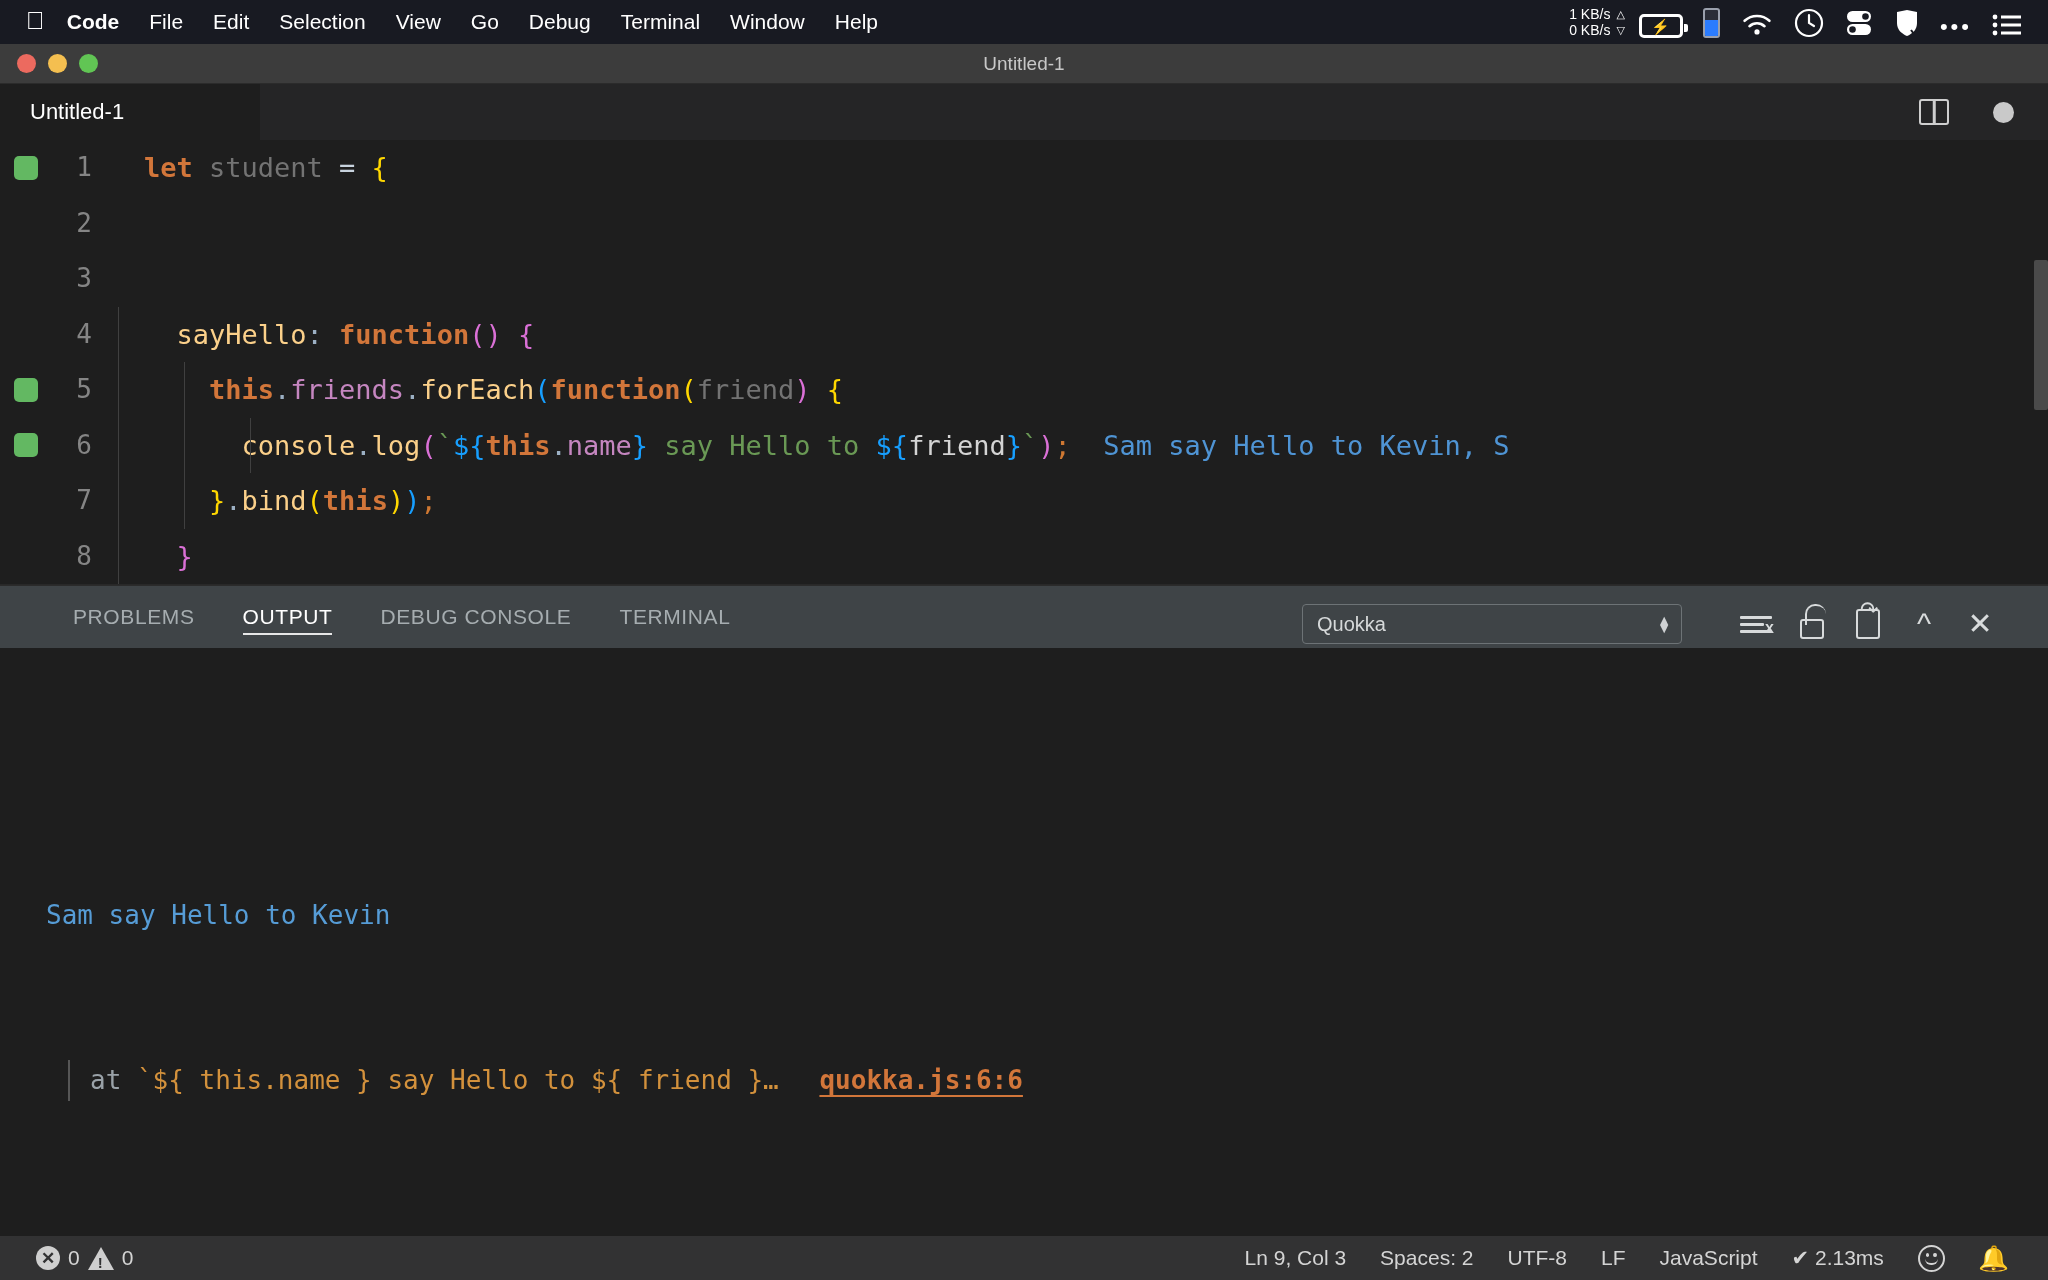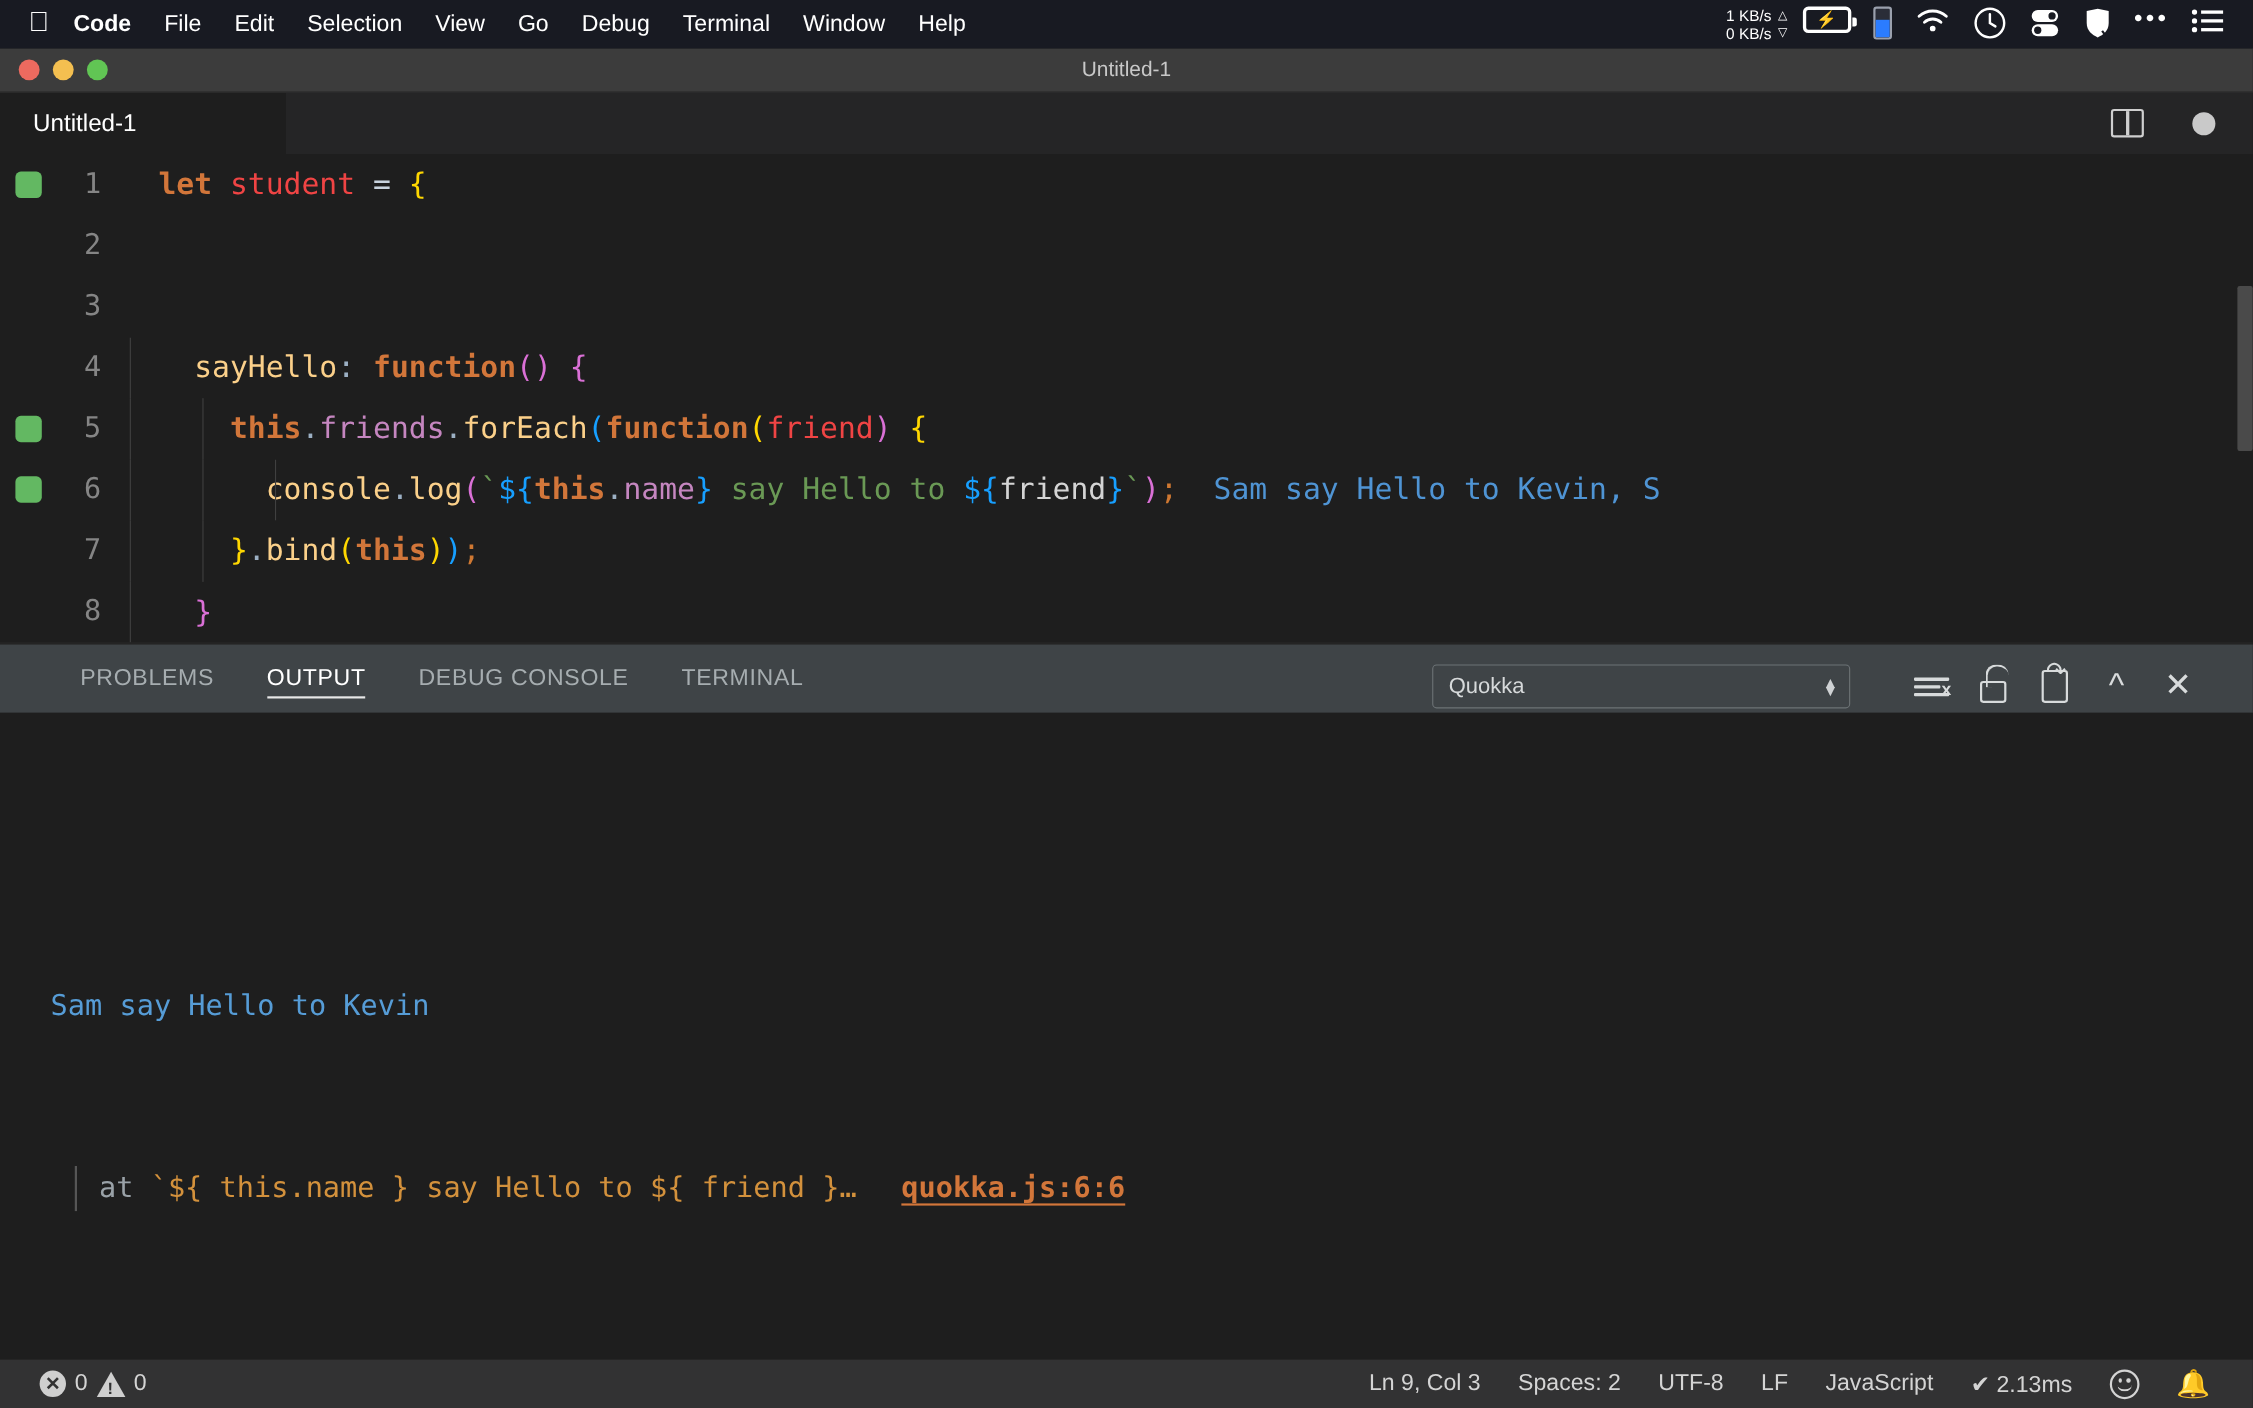--- a/index.html
+++ b/index.html
@@ -9,21 +9,21 @@
   
   #menubar{
     height:44px; width:100%;
     background:#181a22; color:#fff;
     display:flex; align-items:center;
     font-size:21px; position:relative; z-index:50;
   }
   #menubar .apple{ margin:0 22px 0 26px; font-size:25px; line-height:1; position:relative; top:-2px;}
   #menubar .mi{ margin-right:30px; white-space:nowrap; }
   #menubar .mi.bold{ font-weight:bold; }
-  #menubar .right{ margin-left:auto; display:flex; align-items:flex-start; padding-right:16px; }
+  #menubar .right{ margin-left:auto; display:flex; align-items:flex-end; padding-right:16px; }
   .net{ font-size:14px; line-height:16px; text-align:right; margin-right:4px; display:flex; align-items:center;}
   .net .nums{ display:flex; flex-direction:column; align-items:flex-end;}
   .net .arrows{ display:flex; flex-direction:column; align-items:center; margin-left:6px; font-size:11px; line-height:16px;}
   .sysicon{ margin:0 10px; display:flex; align-items:center; }
 
   .battery{ width:44px; height:24px; border:3px solid #fff; border-radius:5px; position:relative; display:flex; align-items:center; justify-content:center;}
   .battery:after{ content:""; position:absolute; right:-8px; top:7px; width:4px; height:8px; background:#fff; border-radius:0 2px 2px 0;}
   .battery .bolt{ font-size:15px; color:#fff; line-height:1; }
   .vbat{ width:17px; height:30px; border:2px solid #9aa0ad; border-radius:3px; position:relative; background:#2a2d38; overflow:hidden;}
   .vbat i{ position:absolute; left:0; bottom:0; width:100%; height:62%; background:#2b7cff; display:block;}
@@ -60,21 +60,21 @@
   }
   .erow{ height:55.5px; display:flex; align-items:center; position:relative; white-space:pre;}
   .erow.cur{ background:#282828;}
   .cov{ position:absolute; left:14px; width:24px; height:24px; border-radius:5px; background:#63b862;}
   .lnum{ width:118px; text-align:right; color:#858585; padding-right:26px; flex:0 0 118px; font-size:26px;}
   .code{ padding-left:26px; position:relative; }
   .ig{ position:absolute; top:0; bottom:0; width:1px; background:#404040;}
 
   
   .t-key   { color:#d2763a; font-weight:bold;}
-  .t-var   { color:#ef4444;}
+  .t-var   { color:#737373;}
   .t-op    { color:#c8d3de;}
   .t-prop  { color:#c586c0;}
   .t-str   { color:#6a9955;}
   .t-fn2   { color:#fbd08a;}
   .t-y     { color:#ffd700;}
   .t-p     { color:#da70d6;}
   .t-b     { color:#179fff;}
   .t-th    { color:#d2763a; font-weight:bold;}
   .t-pl    { color:#da70d6;}
   .t-sc    { color:#cf7832;}

